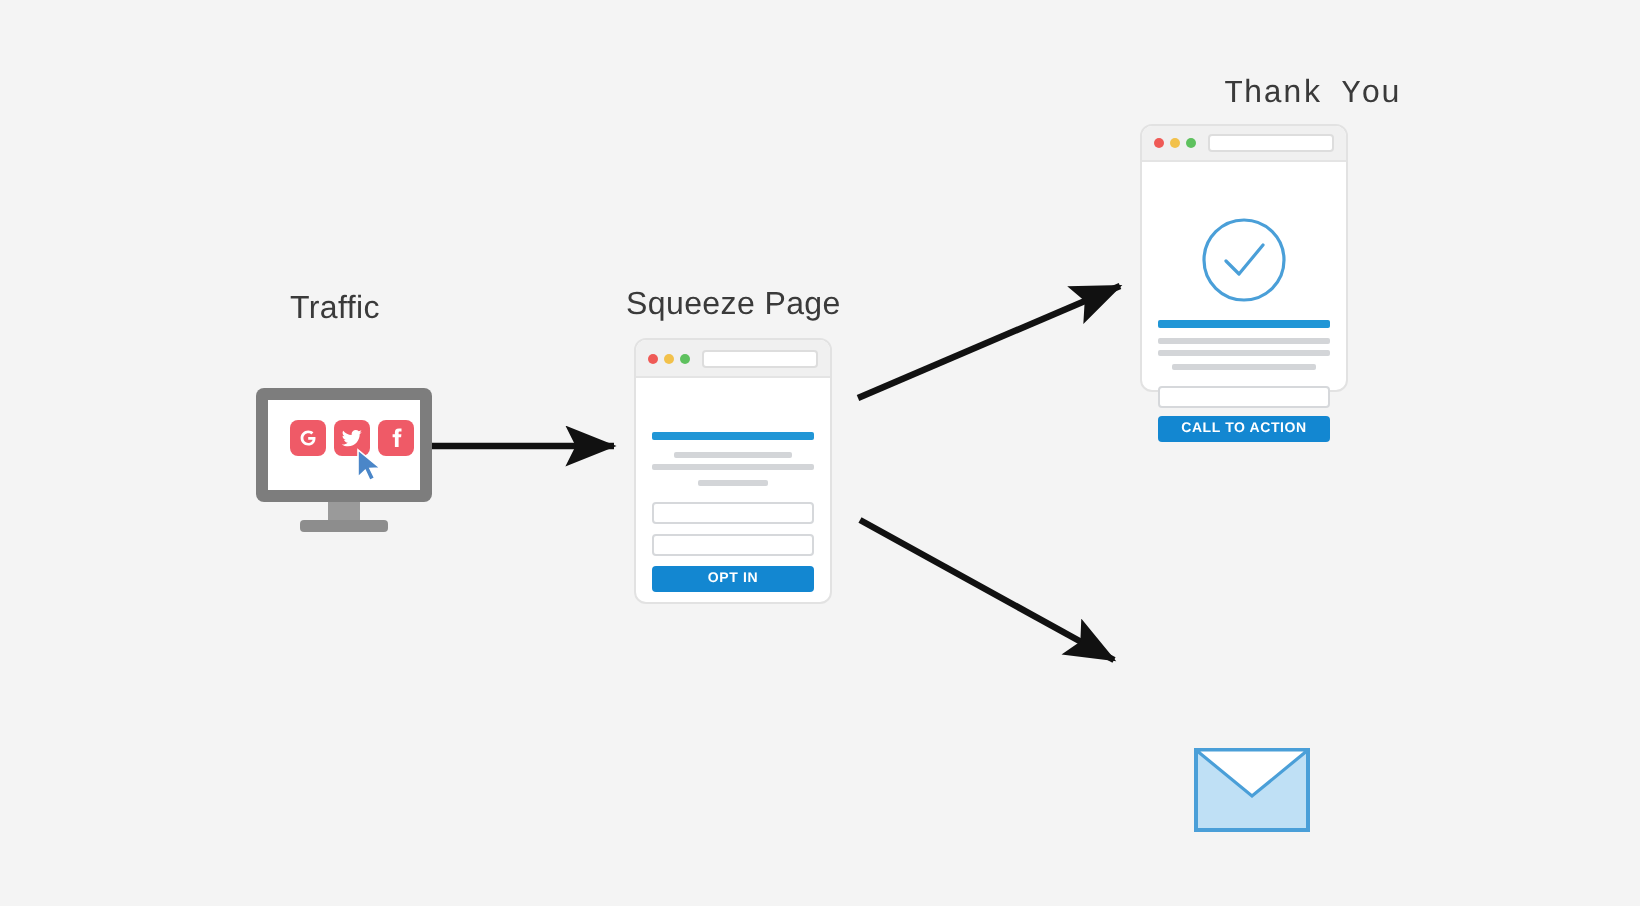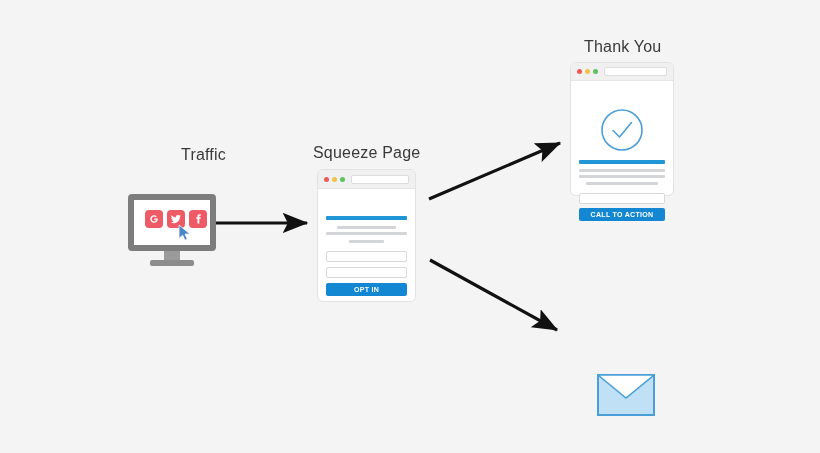--- a/index.html
+++ b/index.html
@@ -21,21 +21,21 @@
   .node-label {
     position: absolute;
     color: #3a3a3a;
     font-size: 16px;
     font-family: "Liberation Sans", sans-serif;
     white-space: nowrap;
     letter-spacing: 0.2px;
   }
 
   
-  #traffic-label { left: 145px; top: 146px; margin-left: 36px; }
+  #traffic-label { left: 145px; top: 146px; }
 
   .monitor { position: absolute; left: 128px; top: 194px; width: 88px; height: 74px; }
   .monitor-bezel {
     position: absolute; left: 0; top: 0; width: 88px; height: 57px;
     background: #7d7d7d; border-radius: 4px;
   }
   .monitor-screen {
     position: absolute; left: 6px; top: 6px; width: 76px; height: 45px;
     background: #ffffff;
   }
@@ -104,21 +104,21 @@
   }
 
   
   #squeeze-browser { left: 317px; top: 169px; width: 99px; height: 133px; }
   #squeeze-browser .browser-chrome { height: 19px; padding: 0 6px; gap: 6px; }
   #squeeze-label { left: 313px; top: 144px; text-align: right; }
 
   
   #thankyou-browser { left: 570px; top: 62px; width: 104px; height: 134px; }
   #thankyou-browser .browser-chrome { height: 18px; padding: 0 6px; gap: 6px; }
-  #thankyou-label { left: 584px; top: 38px; }
+  #thankyou-label { left: 612px; top: 38px; font-family: Liberation Mono, monospace; }
 
   .check-circle {
     position: absolute; left: 50%; transform: translateX(-50%);
     top: 26px; width: 46px; height: 46px;
   }
 
   
   #email-label { left: 520px; top: 338px; }
   .envelope { position: absolute; left: 597px; top: 374px; width: 58px; height: 42px; }
 

